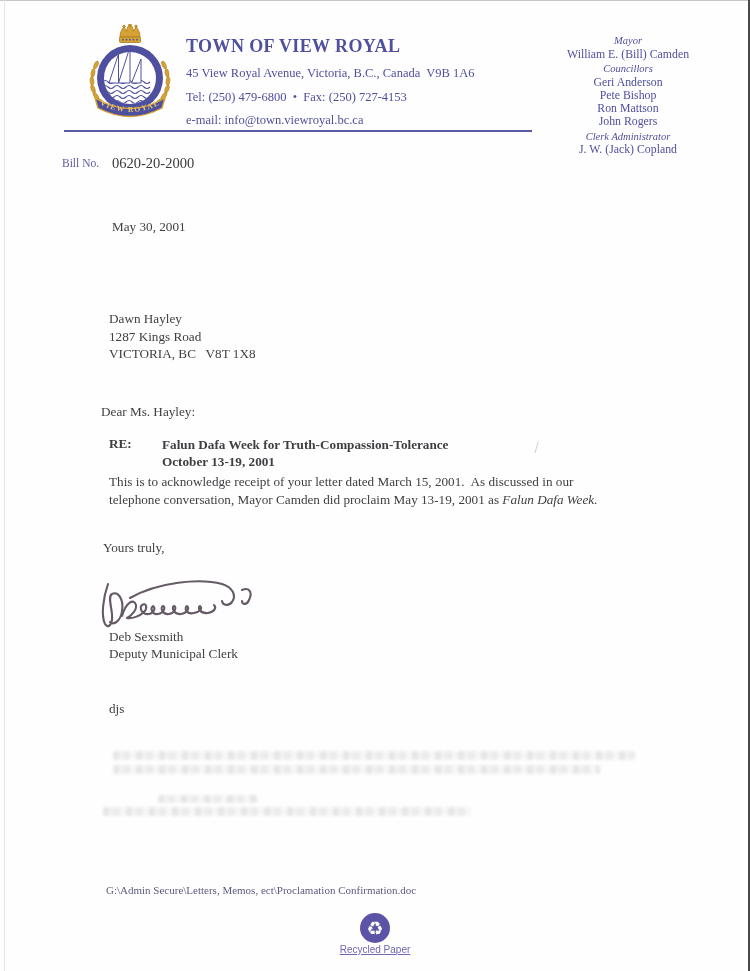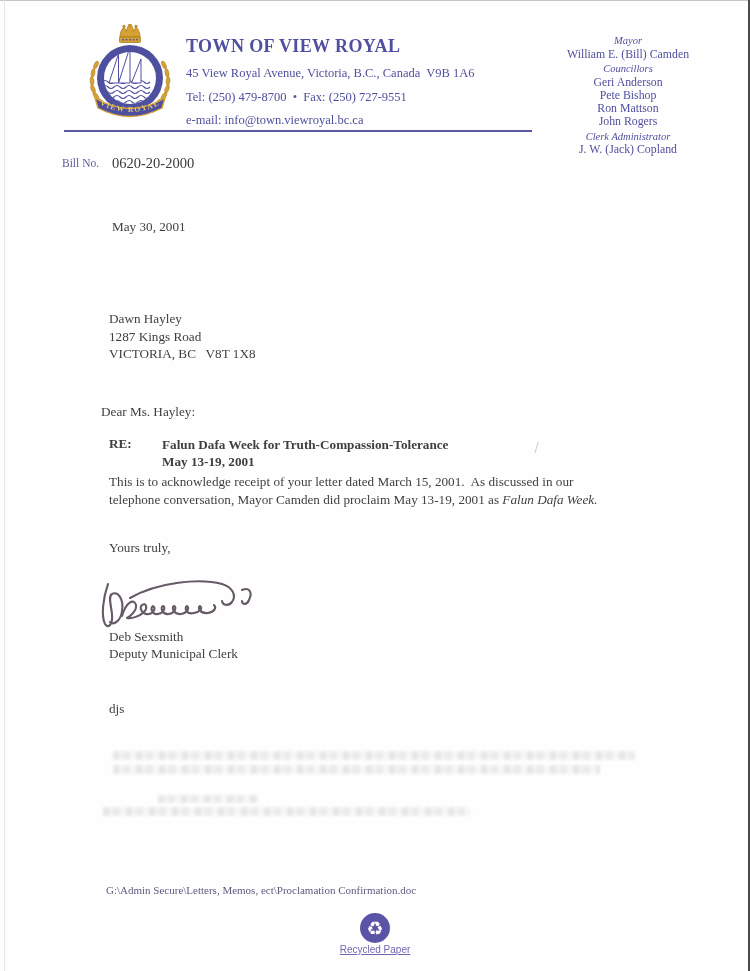--- a/index.html
+++ b/index.html
@@ -32,21 +32,21 @@
   .fileno-value{position:absolute;left:112px;top:155px;font-size:14.5px;color:#3a393d;}
 
   
   .date{position:absolute;left:112px;top:219px;font-size:13.2px;}
   .recipient{position:absolute;left:109px;top:310px;font-size:13.2px;line-height:17.6px;}
   .salutation{position:absolute;left:101px;top:404px;font-size:13.2px;}
   .re-block{position:absolute;left:109px;top:436px;font-size:13.2px;font-weight:bold;}
   .re-label{position:absolute;left:0;top:0;}
   .re-lines{margin-left:53px;line-height:17px;width:380px;}
   .paragraph{position:absolute;left:109px;top:473px;width:496px;font-size:13.2px;line-height:17.6px;}
-  .closing{position:absolute;left:109px;top:540px;font-size:13.2px;}
+  .closing{position:absolute;left:103px;top:540px;font-size:13.2px;}
   .signature{position:absolute;left:96px;top:572px;width:170px;height:62px;}
   .signer{position:absolute;left:109px;top:628px;font-size:13.2px;line-height:17.3px;}
   .initials{position:absolute;left:109px;top:701px;font-size:13.2px;}
 
   
   .ghost{position:absolute;height:9px;border-radius:2px;opacity:.5;filter:blur(1.4px);
     background:repeating-linear-gradient(90deg,#cfcfcf 0 6px,#e8e8e8 6px 10px,#d9d9d9 10px 17px,#f0f0f0 17px 23px);}
   .ghost-1{left:113px;top:751px;width:522px;}
   .ghost-2{left:113px;top:765px;width:487px;}
   .ghost-3{left:158px;top:795px;width:100px;height:8px;}
@@ -132,21 +132,21 @@
       <path id="bannerCurve" d="M16,80 Q47,96 78,80" fill="none"></path>
       <text font-size="7.5" font-weight="bold" letter-spacing="1.4" fill="#e9c968" font-family="Liberation Serif, serif">
         <textPath href="#bannerCurve" startOffset="50%" text-anchor="middle">VIEW ROYAL</textPath>
       </text>
     </g>
   </svg>
 
   <div class="lh-center">
     <div class="lh-title">TOWN OF VIEW ROYAL</div>
     <div class="lh-line pre">45 View Royal Avenue, Victoria, B.C., Canada  V9B 1A6</div>
-    <div class="lh-line pre">Tel: (250) 479-8700  •  Fax: (250) 727-9551</div>
+    <div class="lh-line pre">Tel: (250) 479-6800  •  Fax: (250) 727-4153</div>
     <div class="lh-line">e-mail: info@town.viewroyal.bc.ca</div>
   </div>
 
   <div class="lh-right">
     <div class="rc-title">Mayor</div>
     <div class="rc-name">William E. (Bill) Camden</div>
     <div class="rc-title">Councillors</div>
     <div class="rc-name">Geri Anderson</div>
     <div class="rc-name">Pete Bishop</div>
     <div class="rc-name">Ron Mattson</div>
@@ -167,21 +167,21 @@
     <div>1287 Kings Road</div>
     <div class="pre">VICTORIA, BC   V8T 1X8</div>
   </div>
 
   <div class="salutation">Dear Ms. Hayley:</div>
 
   <div class="re-block">
     <span class="re-label">RE:</span>
     <div class="re-lines">
       <div>Falun Dafa Week for Truth-Compassion-Tolerance</div>
-      <div>May 13-19, 2001</div>
+      <div>October 13-19, 2001</div>
     </div>
   </div>
 
   <div class="paragraph"><span class="pre">This is to acknowledge receipt of your letter dated March 15, 2001.  As discussed in our telephone conversation, Mayor Camden did proclaim May 13-19, 2001 as </span><i>Falun Dafa Week.</i></div>
 
   <div class="closing">Yours truly,</div>
 
   <svg class="signature" viewBox="0 0 170 62">
     <g fill="none" stroke="#655a66" stroke-width="2.1" stroke-linecap="round" stroke-linejoin="round">
       <path d="M12,12 C7,26 5,44 9,52 C12,57 17,53 16,42 C15,33 12,24 16,22 C22,19 28,27 26,39 C25,48 18,54 14,50"></path>

